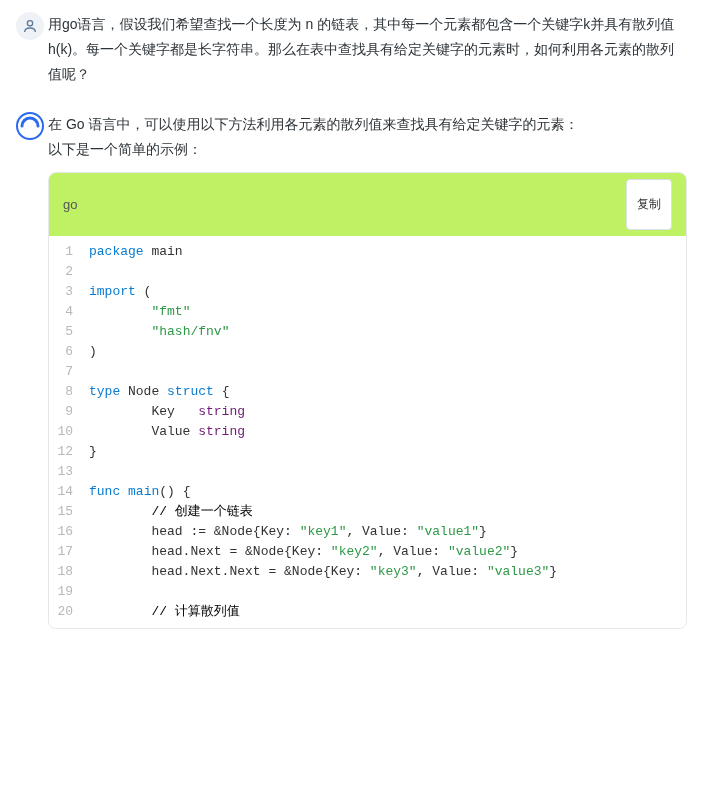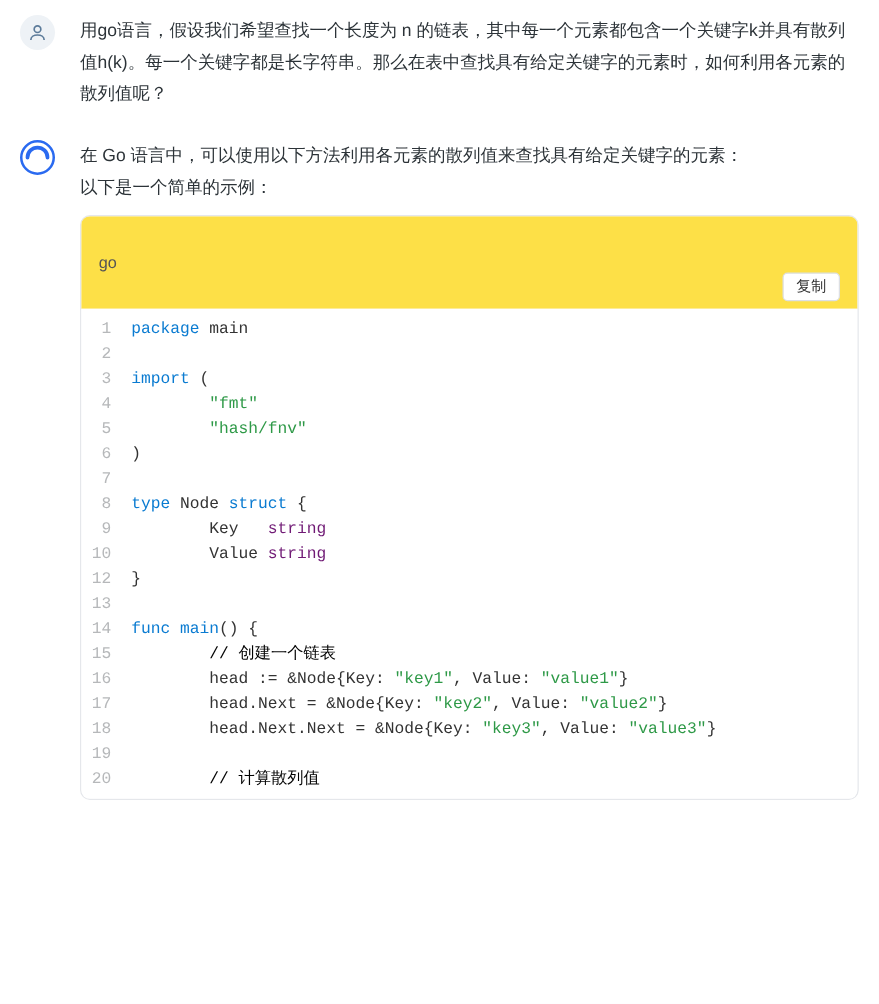--- a/index.html
+++ b/index.html
@@ -4,21 +4,21 @@
 <style>
   * { box-sizing: border-box; margin: 0; padding: 0; }
   body {
     font-family: -apple-system, BlinkMacSystemFont, "Segoe UI", "PingFang SC", "Microsoft YaHei", sans-serif;
     background: #ffffff;
     color: #333;
     font-size: 14px;
     line-height: 1.6;
     width: 703px;
   }
-  .msg { display: flex; padding: 12px 16px; gap: 20px; }
+  .msg { display: flex; padding: 12px 16px; gap: 4px; }
   .avatar {
     width: 28px; height: 28px; flex: 0 0 28px;
     border-radius: 50%;
     display: flex; align-items: center; justify-content: center;
   }
   .user-avatar { background: #eef2f6; color: #5c7b9a; }
   .assistant-avatar { background: #fff; }
   .assistant-avatar svg { display:block; }
   .content { flex: 1; color: #2c3338; }
   .user .content { line-height: 1.8; }
@@ -27,28 +27,28 @@
   .assistant ol li { margin: 8px 0; }
   .code-block {
     margin-top: 10px;
     border: 1px solid #e5e7eb;
     border-radius: 8px;
     overflow: hidden;
     background: #fafbfc;
   }
   .code-header {
     display: flex; justify-content: space-between; align-items: center;
-    background: #fde047;
+    background: #bef264;
     padding: 6px 14px;
     font-size: 13px;
     color: #555;
   }
   .copy-btn {
     background: #fff; border: 1px solid #dcdfe3; border-radius: 4px;
-    padding: 2px 10px; font-size: 12px; color: #333; cursor: pointer; margin-top: 39px;
+    padding: 16px 10px; font-size: 12px; color: #333; cursor: pointer;
   }
   .code-body {
     font-family: "SFMono-Regular", Consolas, "Liberation Mono", Menlo, monospace;
     font-size: 13px;
     background: #fff;
     padding: 6px 0;
     overflow-x: auto;
   }
   .code-line { display: flex; min-height: 20px; line-height: 20px; white-space: pre; }
   .lineno {

